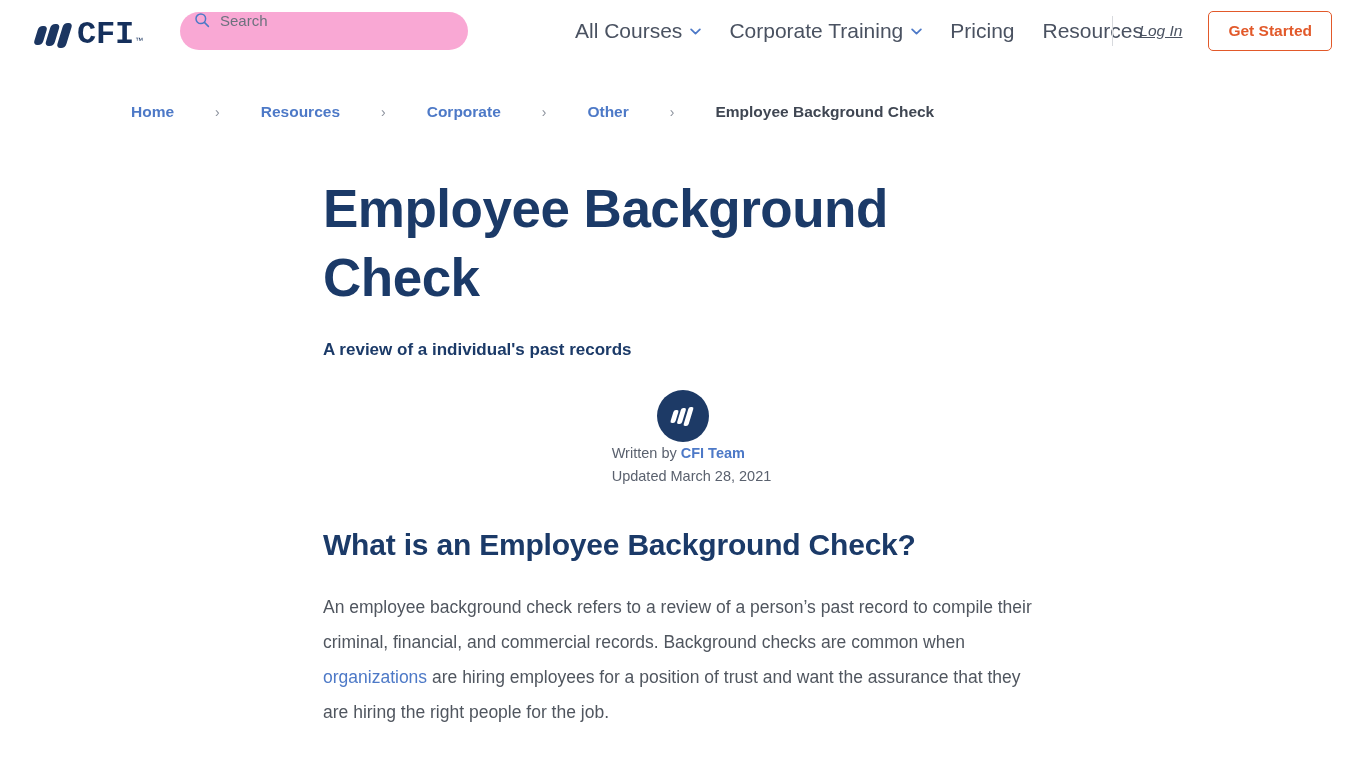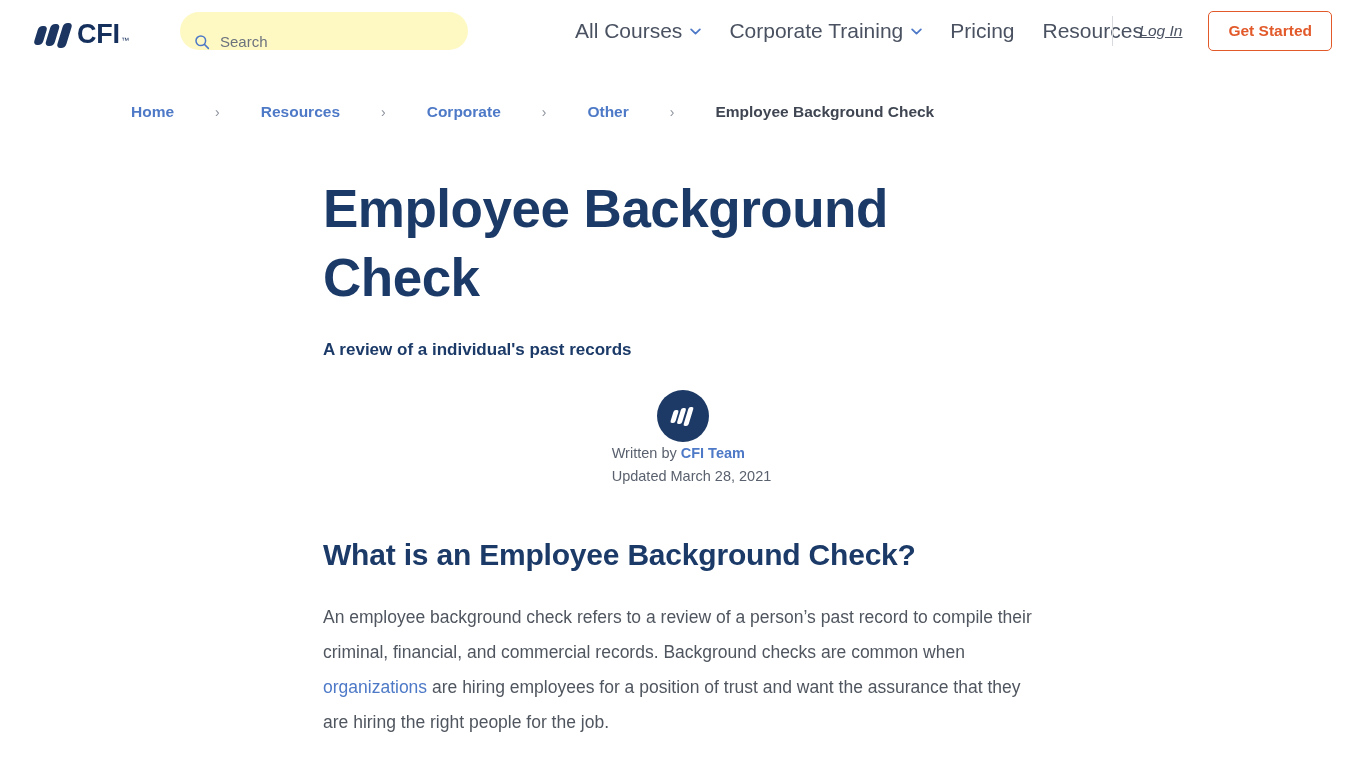--- a/index.html
+++ b/index.html
@@ -41,45 +41,46 @@
     height: 25px;
     background: #1c3661;
     border-radius: 4px;
     transform: skewX(-17deg);
     margin-right: 3px;
   }
   .logo-bar:nth-child(1) { height: 19px; }
   .logo-bar:nth-child(2) { height: 22px; }
   .logo-bar:nth-child(3) { height: 25px; }
   .logo-word {
-    font-size: 27px;
+    font-size: 32px;
     font-weight: bold;
     color: #15305c;
     letter-spacing: -0.2px;
     line-height: 27px;
+    font-family: Liberation Mono, monospace;
   }
   .logo-tm {
     font-size: 8px;
     color: #15305c;
     margin-left: 1px;
     align-self: flex-end;
     padding-bottom: 3px;
   }
 
   
   .searchbox {
     position: absolute;
     left: 180px;
     top: 12px;
     width: 288px;
     height: 38px;
-    background: #fef9c3;
+    background: #f9a8d4;
     border-radius: 19px;
     display: flex;
-    align-items: flex-end;
+    align-items: flex-start;
     padding: 0 14px;
     cursor: text;
   }
   .search-icon { width: 16px; height: 16px; margin-right: 10px; flex: 0 0 auto; }
   .search-input {
     border: none;
     outline: none;
     background: transparent;
     font-family: "Liberation Sans", sans-serif;
     font-size: 15px;
@@ -213,21 +214,21 @@
   .avatar-bar:nth-child(3) { height: 19px; }
   .byline-text { display: flex; flex-direction: column; justify-content: center; }
   .byline-line {
     font-size: 14.5px;
     color: #5a616e;
     line-height: 23px;
   }
   .byline-author { color: #4d79c7; font-weight: bold; cursor: pointer; text-decoration: none; }
 
   .h2 {
-    margin-top: 50px;
+    margin-top: 40px;
     font-size: 30px;
     font-weight: bold;
     color: #1b3a68;
     letter-spacing: -0.2px;
   }
 
   .para {
     margin-top: 28px;
     font-size: 17.5px;
     line-height: 35px;

